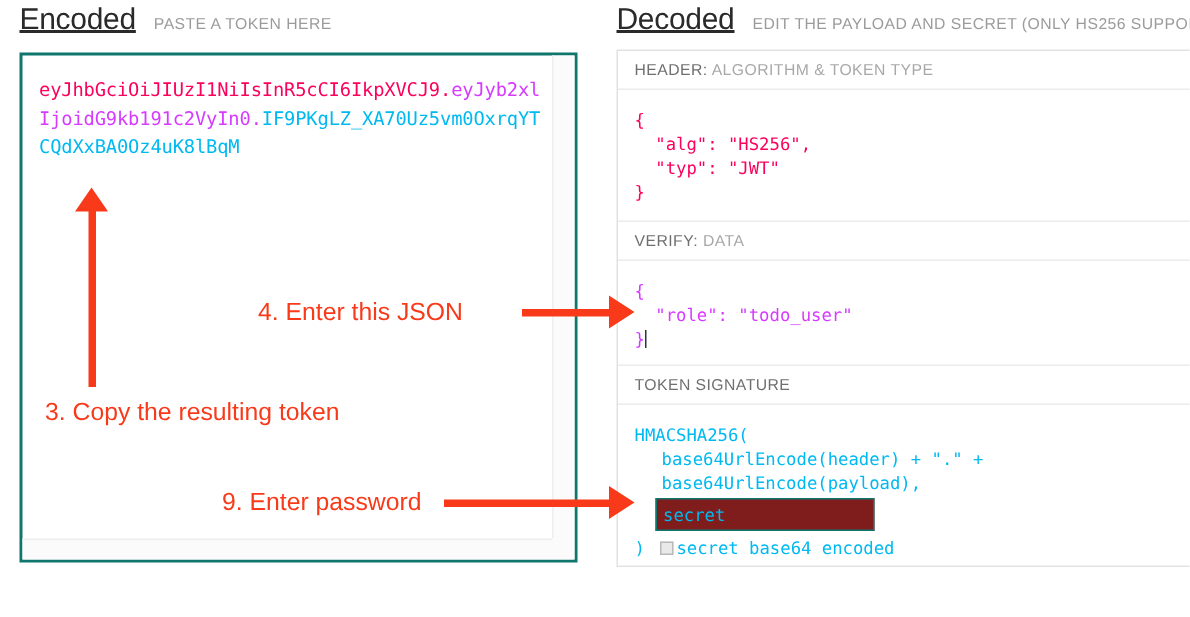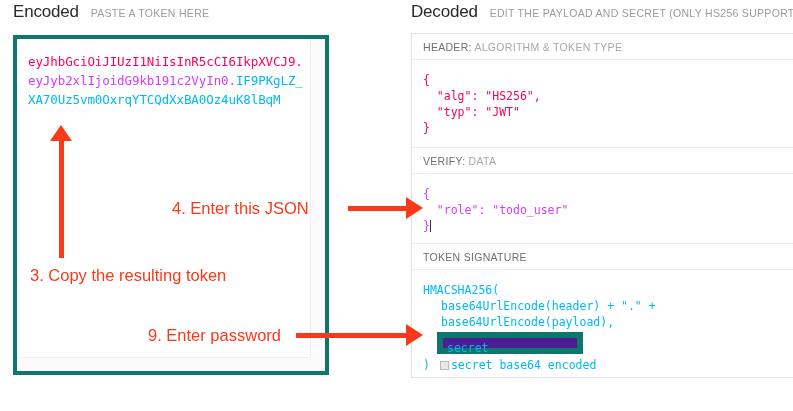--- a/index.html
+++ b/index.html
@@ -8,33 +8,33 @@
     width: 793px; height: 411px;
     background: #ffffff;
     font-family: "Liberation Sans", sans-serif;
     overflow: hidden;
   }
   #root { position: relative; width: 793px; height: 411px; }
 
   
   .col-head { position: absolute; white-space: nowrap; }
   .col-title {
-    font-size: 17px; font-weight: 400; color: #2a2a2a;
-    letter-spacing: -0.2px; display: inline-block; vertical-align: baseline;
+    font-size: 20px; font-weight: 400; color: #2a2a2a;
+    letter-spacing: -0.2px; display: inline-block; vertical-align: baseline; text-decoration: underline;
   }
   .col-sub {
     font-size: 10.5px; color: #9b9b9b; letter-spacing: 0.3px;
     display: inline-block; vertical-align: baseline; margin-left: 12px;
     text-transform: uppercase;
   }
 
   
   #encoded-box {
-    position: absolute; left: 13px; top: 35px; width: 316px; height: 340px;
-    border: 4px solid #0f766e; background: #ffffff;
+    position: absolute; left: 13px; top: 35px; width: 372px; height: 340px;
+    border: 2px solid #0f766e; background: #ffffff;
   }
   #encoded-token {
     position: absolute; left: 11px; top: 13px; right: 22px;
     font-family: "DejaVu Sans Mono", "Liberation Mono", monospace;
     font-size: 12.5px; line-height: 19px;
     word-break: break-all; white-space: normal;
     letter-spacing: -0.1px;
   }
   .tok-h { color: #fb015b; }
   .tok-dot { color: #fb015b; }
@@ -73,21 +73,21 @@
   #payload-body { color: #d63aff; height: 70px; border-bottom: 1px solid #ececec; }
   #sig-body { color: #00b9f1; }
   .caret {
     display: inline-block; width: 1px; height: 12px; background: #333;
     vertical-align: -2px; margin-left: 0px;
   }
   .indent1 { padding-left: 18px; }
 
   #secret-input {
     display: inline-block; width: 146px; height: 22px; margin: 2px 0 3px 14px;
-    border: 6px solid #0f766e; background: #4c1d95;
+    border: 1px solid #0f766e; background: #7f1d1d;
     font-family: "DejaVu Sans Mono", "Liberation Mono", monospace;
     font-size: 11.5px; color: #00b9f1; line-height: 20px;
     padding: 0 4px; white-space: pre;
   }
   #b64-row { white-space: pre; text-align: right; }
   #b64-checkbox {
     display: inline-block; width: 9px; height: 9px;
     border: 1px solid #b9b9b9; background: #e9e9e9;
     vertical-align: -1px; margin: 0 2px 0 10px;
   }

